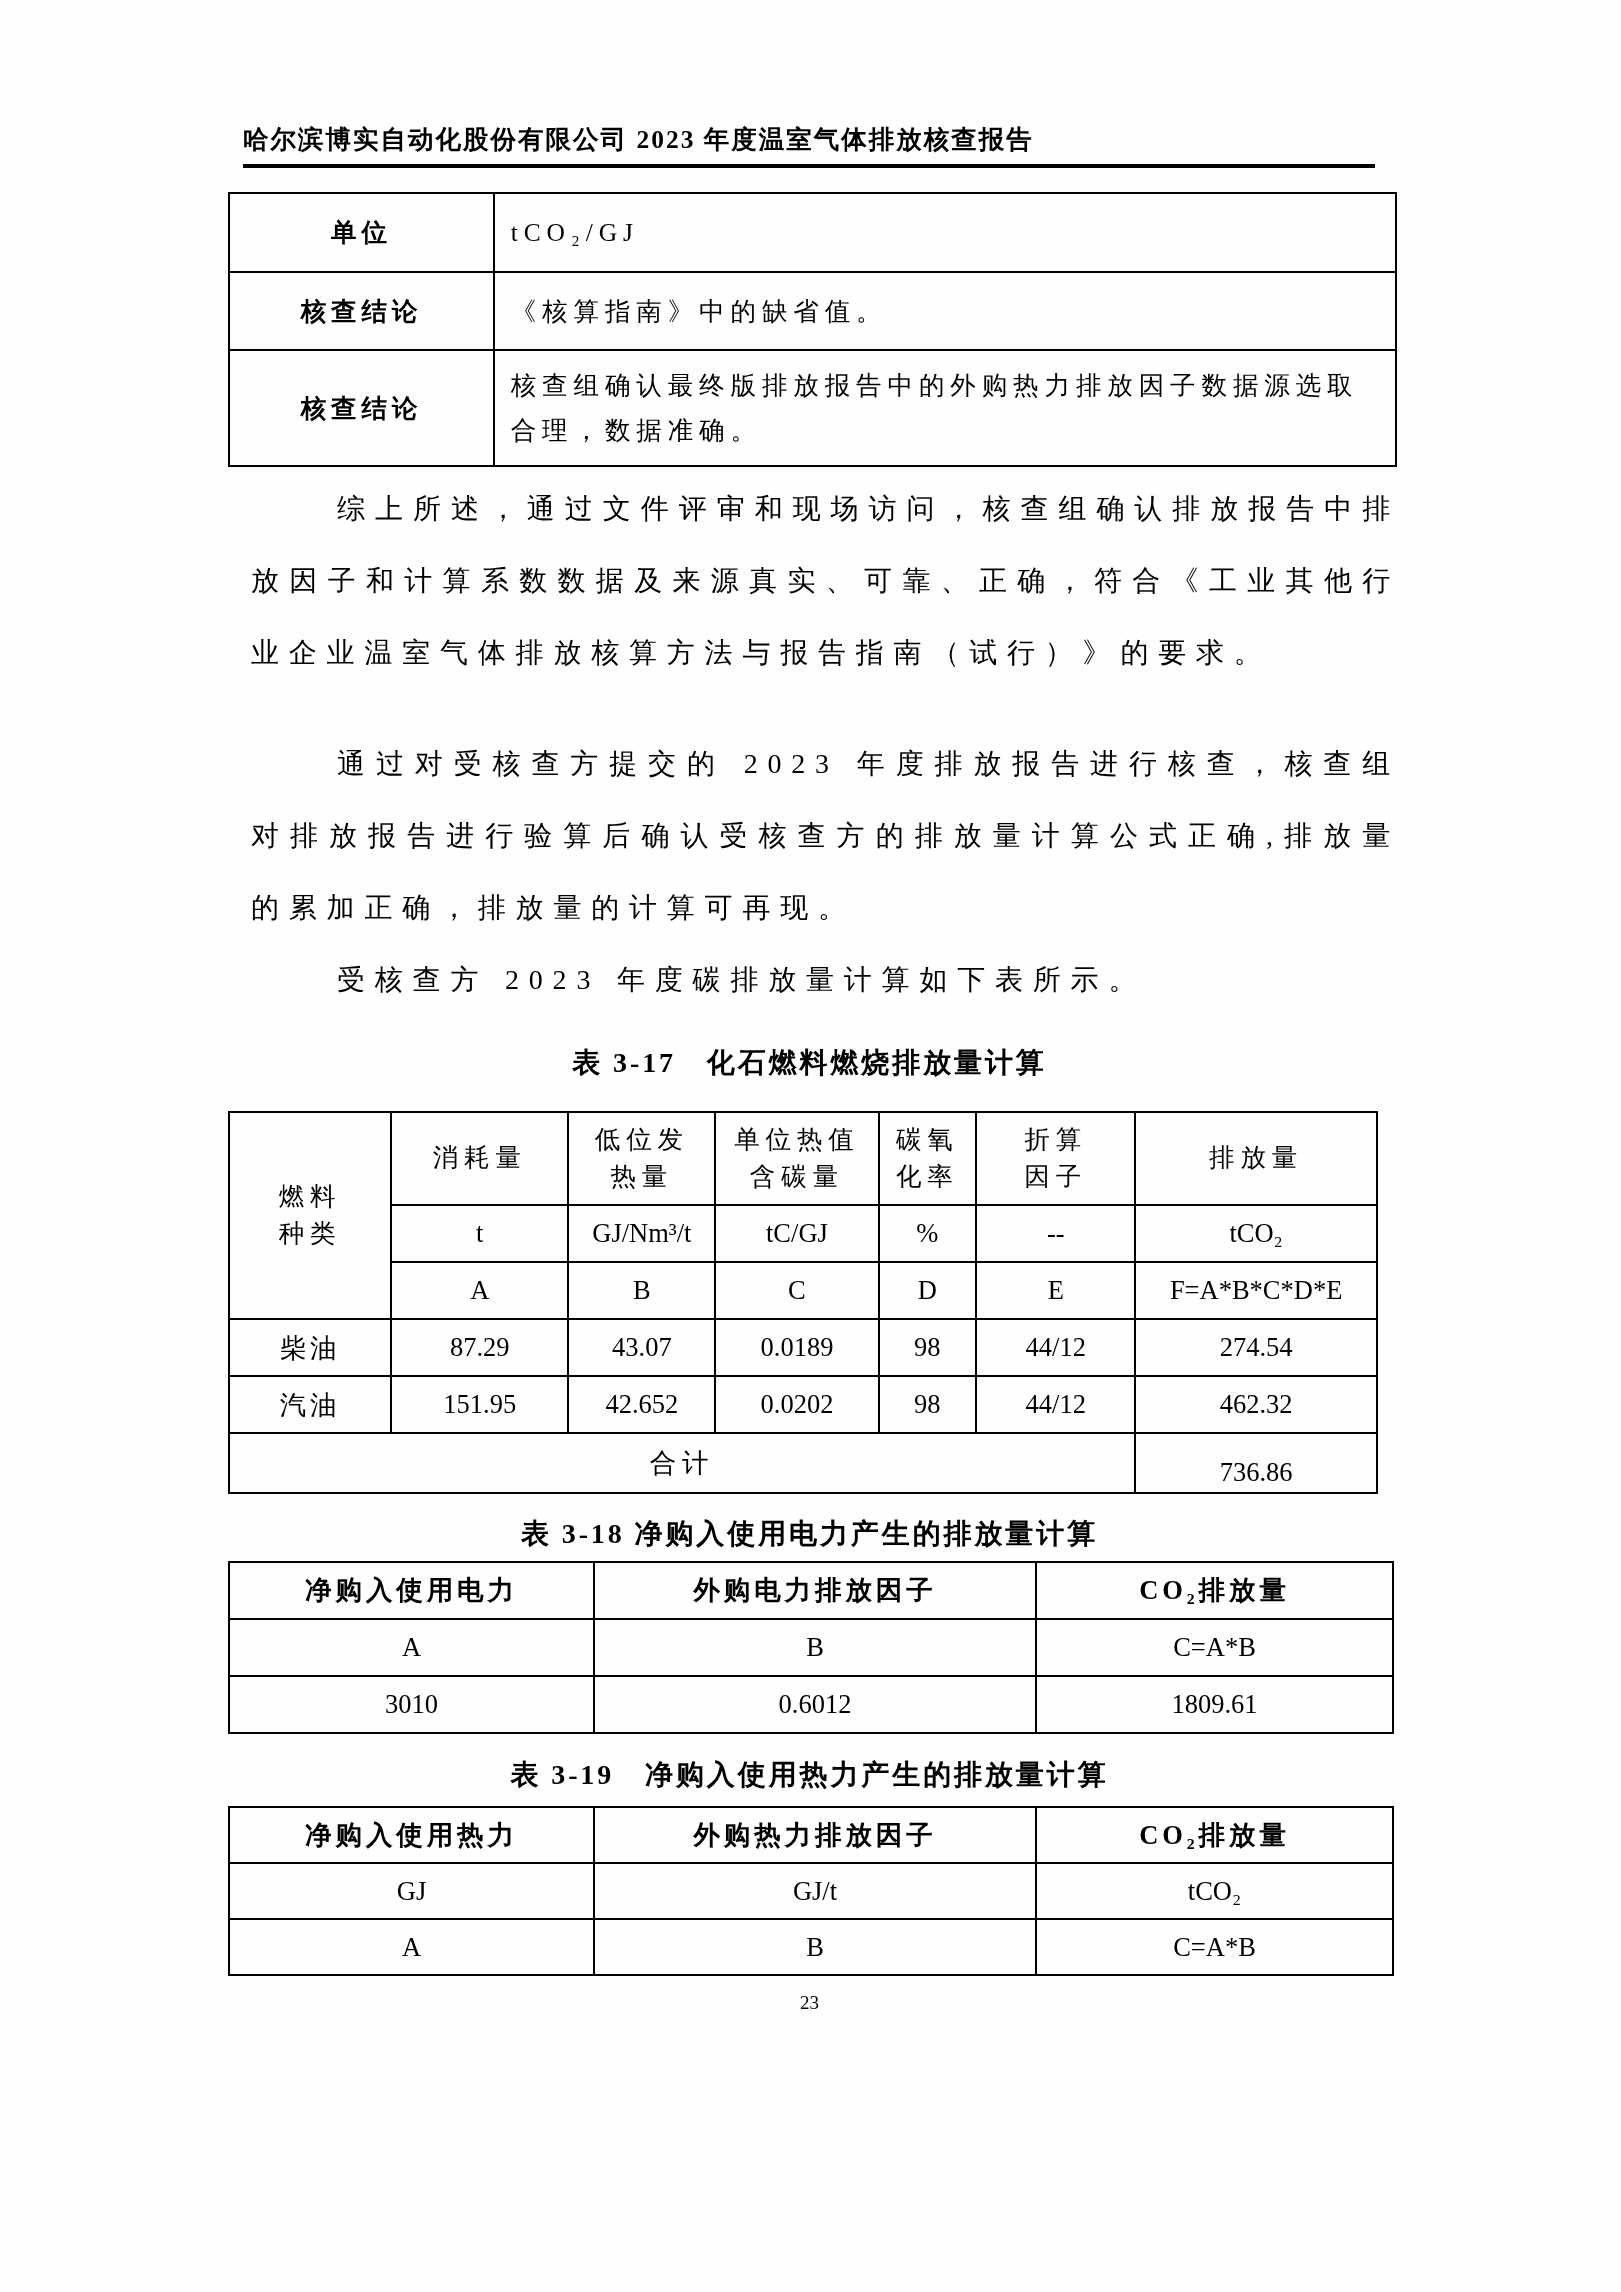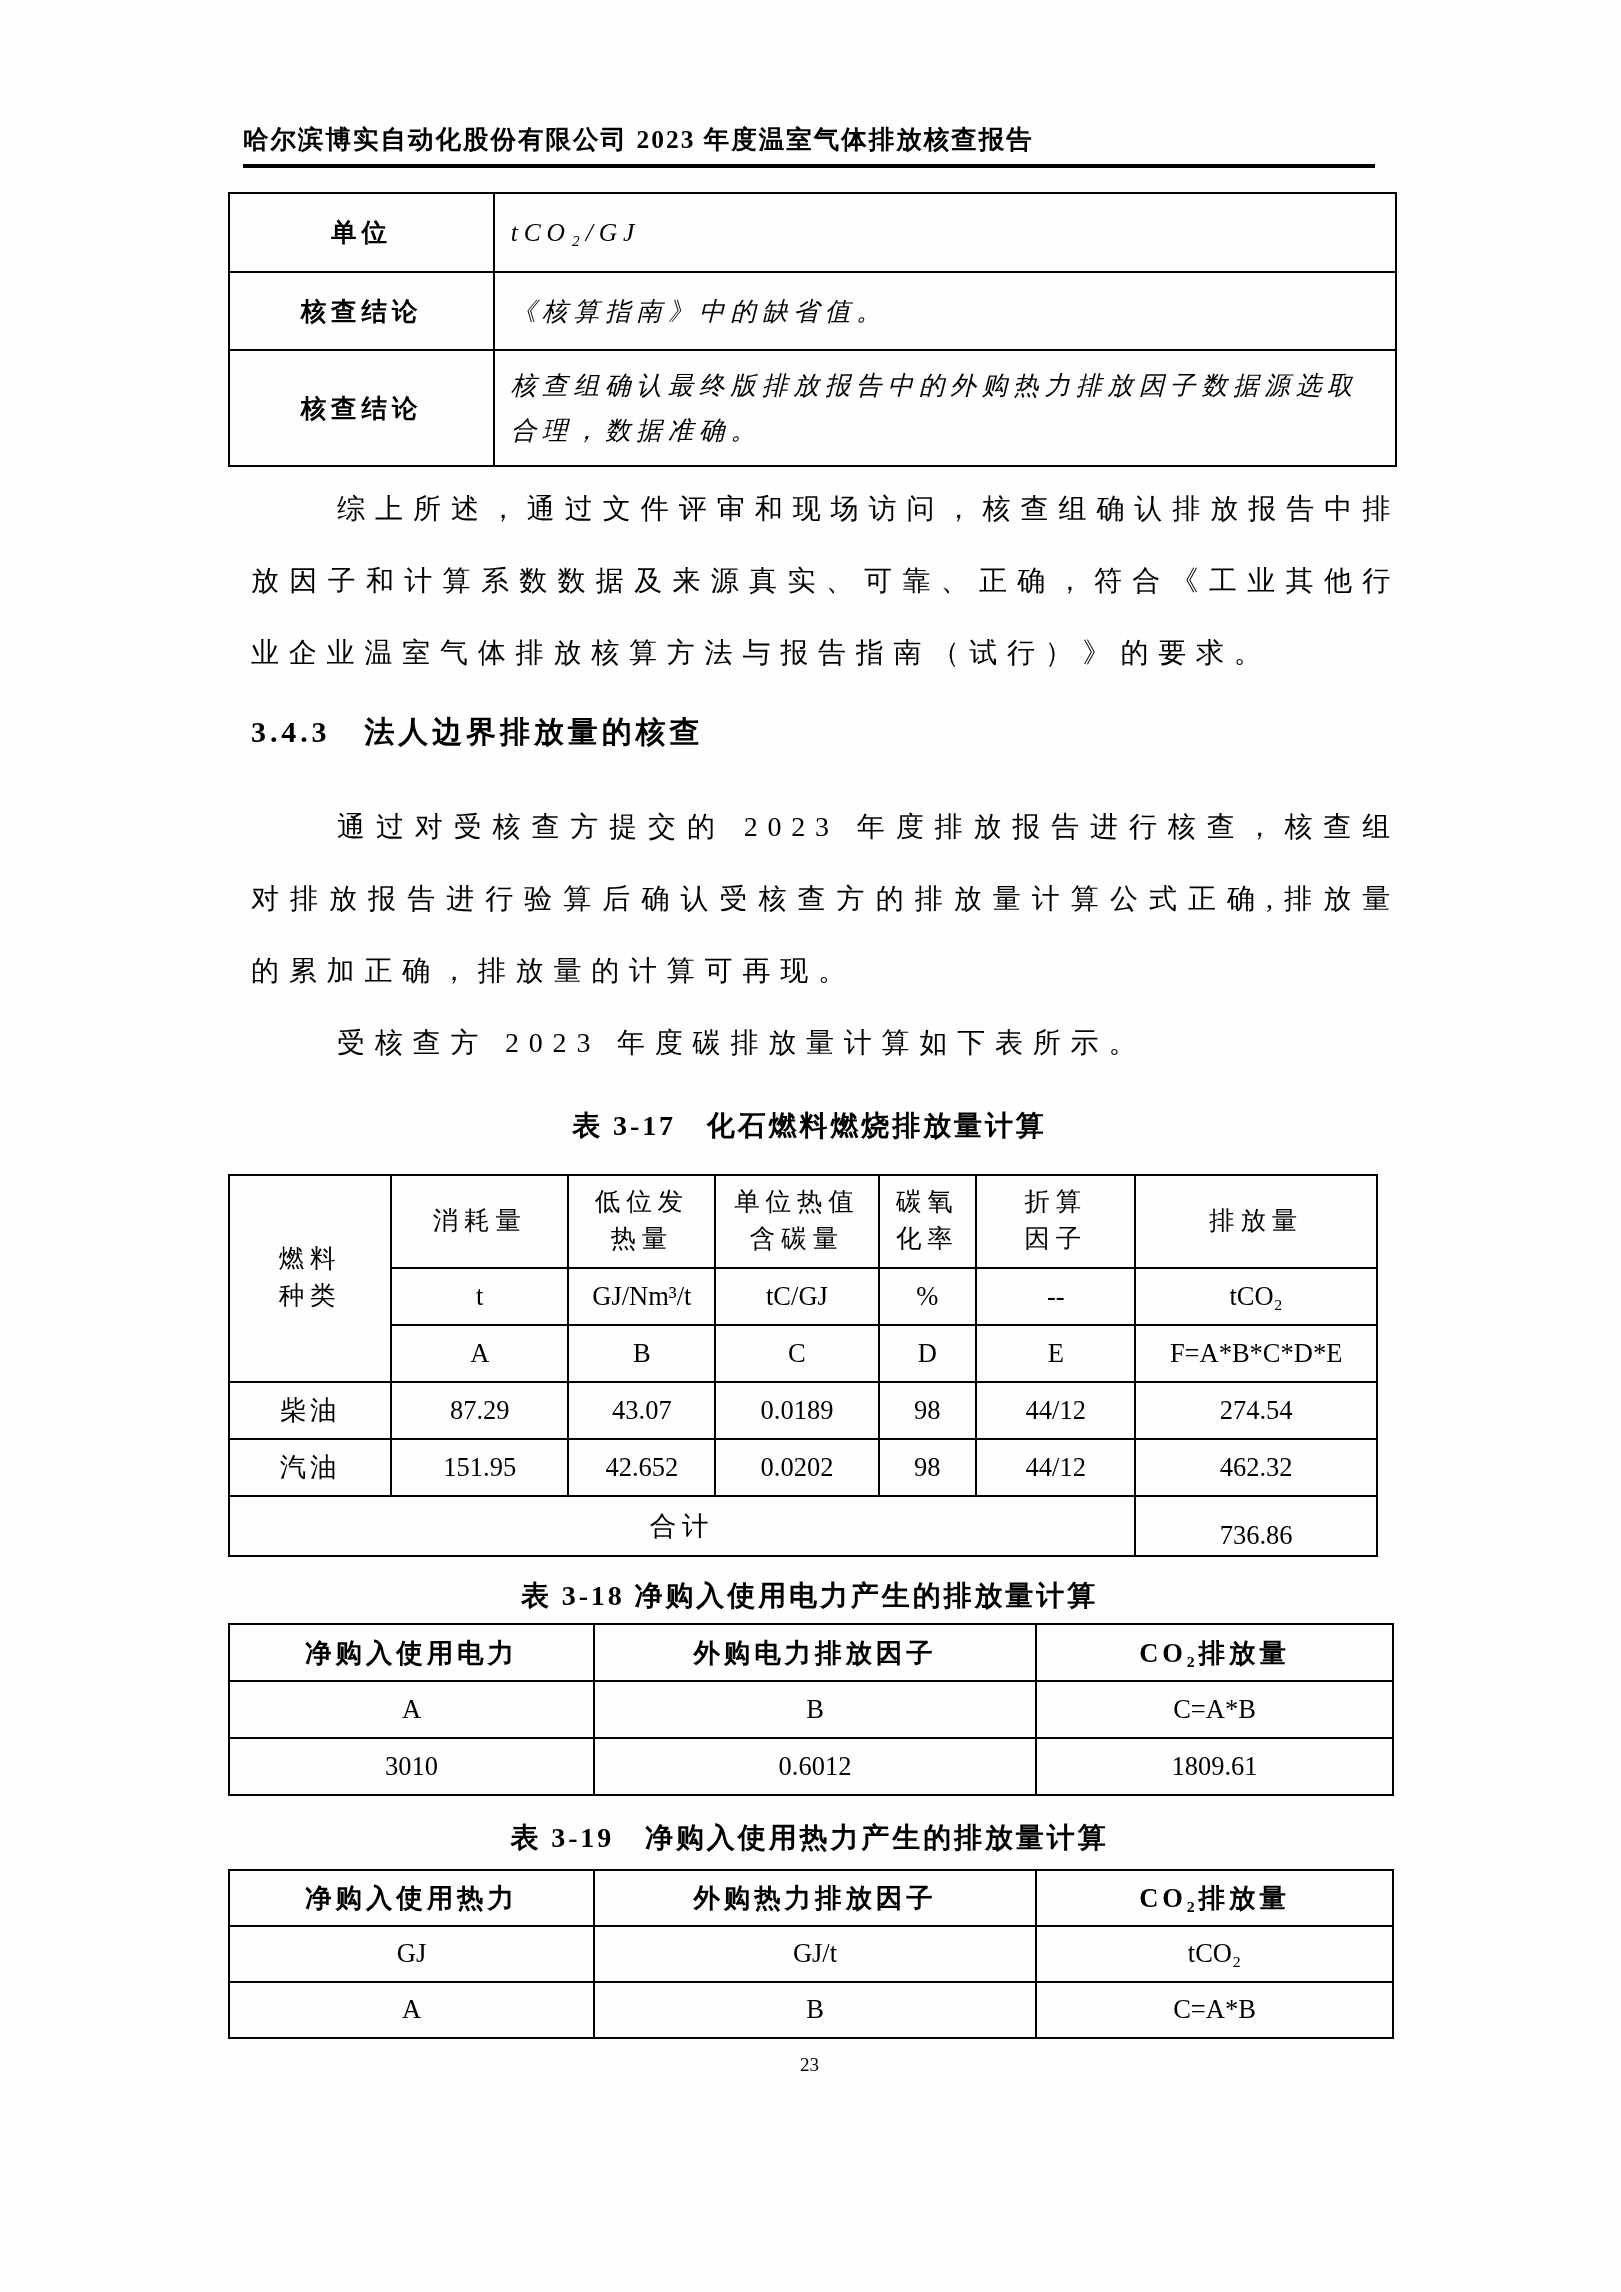--- a/index.html
+++ b/index.html
@@ -33,21 +33,21 @@
     vertical-align:middle;
     padding:0 5.9px;
     font-size:26.5px;
     overflow:hidden;
   }
   .pre{white-space:pre-line;line-height:1.45;}
   
   .tbl-conclusion{margin:24.5px 0 0 228px;width:1166px;}
   .tbl-conclusion td{font-size:25.5px;}
   .tbl-conclusion .lbl{font-weight:bold;letter-spacing:4.9px;}
-  .tbl-conclusion .val{text-align:left;padding:7.8px 15.7px;letter-spacing:5.9px;line-height:45px;font-style:italic;}
+  .tbl-conclusion .val{text-align:left;padding:7.8px 15.7px;letter-spacing:5.9px;line-height:45px;}
   .tbl-conclusion .r1 td{height:61px;}
   .tbl-conclusion .r2 td{height:61px;}
   .tbl-conclusion .r3 td{height:98px;}
   
   .para{
     margin-left:251px;
     width:1149px;
     font-size:28px;
     line-height:72px;
     letter-spacing:9.8px;
@@ -128,21 +128,20 @@
     </tr>
     <tr class="r3">
       <td class="lbl">核查结论</td>
       <td class="val">核查组确认最终版排放报告中的外购热力排放因子数据源选取合理，数据准确。</td>
     </tr>
   </tbody>
     </table>
 
   <div class="para p1">综上所述，通过文件评审和现场访问，核查组确认排放报告中排放因子和计算系数数据及来源真实、可靠、正确，符合《工业其他行业企业温室气体排放核算方法与报告指南（试行）》的要求。</div>
 
-  <div class="sec-heading">3.4.3　法人边界排放量的核查</div>
 
   <div class="para p2">通过对受核查方提交的 2023 年度排放报告进行核查，核查组对排放报告进行验算后确认受核查方的排放量计算公式正确,排放量的累加正确，排放量的计算可再现。</div>
 
   <div class="para p3">受核查方 2023 年度碳排放量计算如下表所示。</div>
 
   <div class="tbl-title t17-title">表 3-17　化石燃料燃烧排放量计算</div>
 
   <table class="tbl-fossil">
     <colgroup>
       <col style="width:161px">

